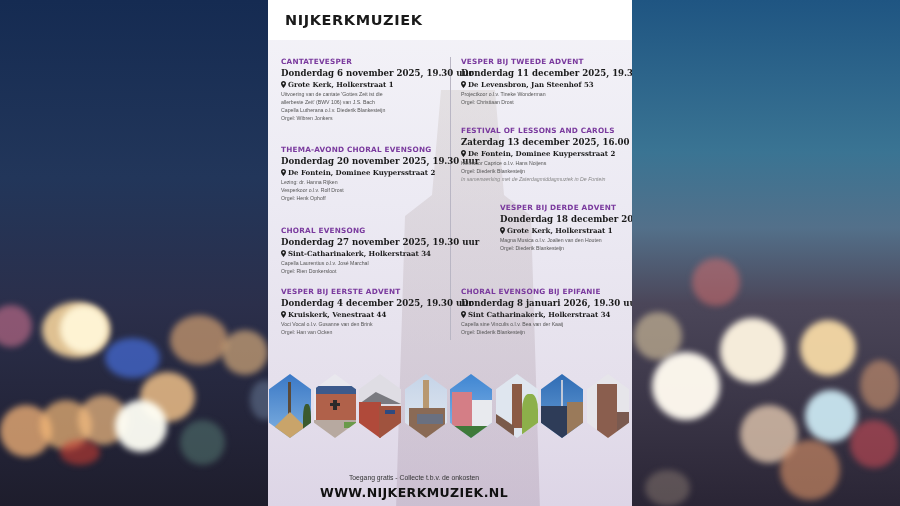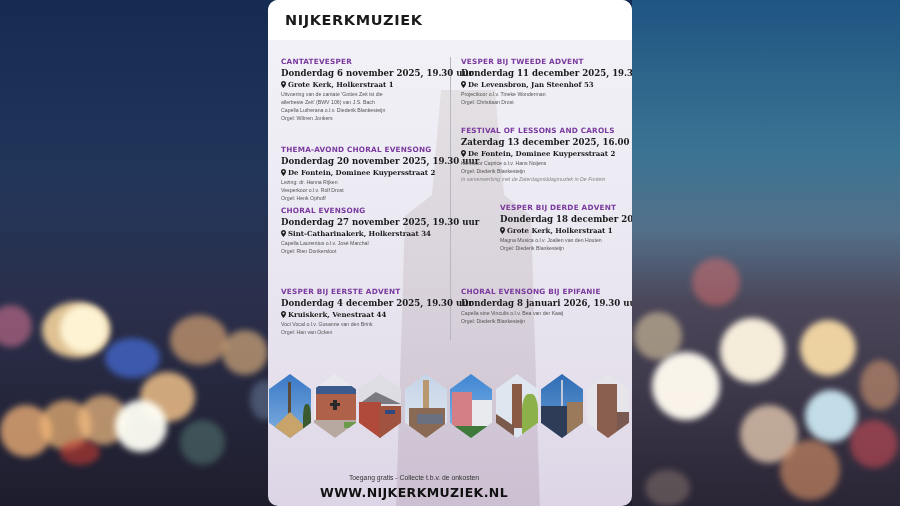--- a/index.html
+++ b/index.html
@@ -19,21 +19,20 @@
     background: linear-gradient(180deg, #1f5582 0%, #3a7493 30%, #53708a 45%, #4b4659 60%, #2a2535 100%);
   }
   .bokeh {
     position: absolute; border-radius: 50%;
     filter: blur(3px);
   }
   .poster {
     position: absolute; left: 268px; top: 0; width: 364px; height: 506px;
     background: linear-gradient(180deg, #f4f3f8 0%, #eceaf3 40%, #e5e0ec 75%, #ddd5e6 100%);
     overflow: hidden;
-    border-radius: 10px;
   }
   .poster-header {
     position: absolute; left: 0; top: 0; width: 364px; height: 40px;
     background: #ffffff;
   }
   .brand {
     position: absolute; left: 17px; top: 12px;
     font-family: "DejaVu Sans", sans-serif; font-weight: bold;
     font-size: 14.5px; letter-spacing: 0.6px; color: #1a1a1a;
   }
@@ -158,21 +157,21 @@
               <path d="M5 0C2.2 0 0 2.2 0 5c0 3.7 5 9 5 9s5-5.3 5-9c0-2.8-2.2-5-5-5zm0 7a2 2 0 110-4 2 2 0 010 4z" fill="#1a1a1a"></path>
             </svg>
           </span>
         <span>De Fontein, Dominee Kuypersstraat 2</span>
       </div>
       <div class="ev-line">Lezing: dr. Hanna Rijken</div>
       <div class="ev-line">Vesperkoor o.l.v. Rolf Drost</div>
       <div class="ev-line">Orgel: Henk Ophoff</div>
     </div>
 
-    <div class="event" style="top:149px;">
+    <div class="event" style="top:169px;">
       <div class="ev-title">CHORAL EVENSONG</div>
       <div class="ev-date">Donderdag 27 november 2025, 19.30 uur</div>
       <div class="ev-loc">
         <span class="pin">
             <svg width="5" height="7" viewBox="0 0 10 14">
               <path d="M5 0C2.2 0 0 2.2 0 5c0 3.7 5 9 5 9s5-5.3 5-9c0-2.8-2.2-5-5-5zm0 7a2 2 0 110-4 2 2 0 010 4z" fill="#1a1a1a"></path>
             </svg>
           </span>
         <span>Sint-Catharinakerk, Holkerstraat 34</span>
       </div>
@@ -239,20 +238,28 @@
           </span>
         <span>Grote Kerk, Holkerstraat 1</span>
       </div>
       <div class="ev-line">Magna Musica o.l.v. Joalien van den Houten</div>
       <div class="ev-line">Orgel: Diederik Blankesteijn</div>
     </div>
 
     <div class="event" style="top:230px;">
       <div class="ev-title">CHORAL EVENSONG BIJ EPIFANIE</div>
       <div class="ev-date">Donderdag 8 januari 2026, 19.30 uur</div>
+      <div class="ev-loc">
+        <span class="pin">
+            <svg width="5" height="7" viewBox="0 0 10 14">
+              <path d="M5 0C2.2 0 0 2.2 0 5c0 3.7 5 9 5 9s5-5.3 5-9c0-2.8-2.2-5-5-5zm0 7a2 2 0 110-4 2 2 0 010 4z" fill="#1a1a1a"></path>
+            </svg>
+          </span>
+        <span>Sint Catharinakerk, Holkerstraat 34</span>
+      </div>
       <div class="ev-line">Capella sine Vinculis o.l.v. Bea van der Kaaij</div>
       <div class="ev-line">Orgel: Diederik Blankesteijn</div>
     </div>
   </div>
 
   <div class="hexrow">
     <div class="hex" style="left:1px;">
       <div class="sky" style="background:linear-gradient(180deg,#3a78c6,#7fb0e0);"></div>
       <div class="bld" style="left:19px;top:8px;width:3px;height:36px;background:#5a4a3a;"></div>
       <div class="bld" style="left:5px;top:38px;width:32px;height:26px;background:#c9a46a;clip-path:polygon(50% 0,100% 60%,100% 100%,0 100%,0 60%);"></div>

